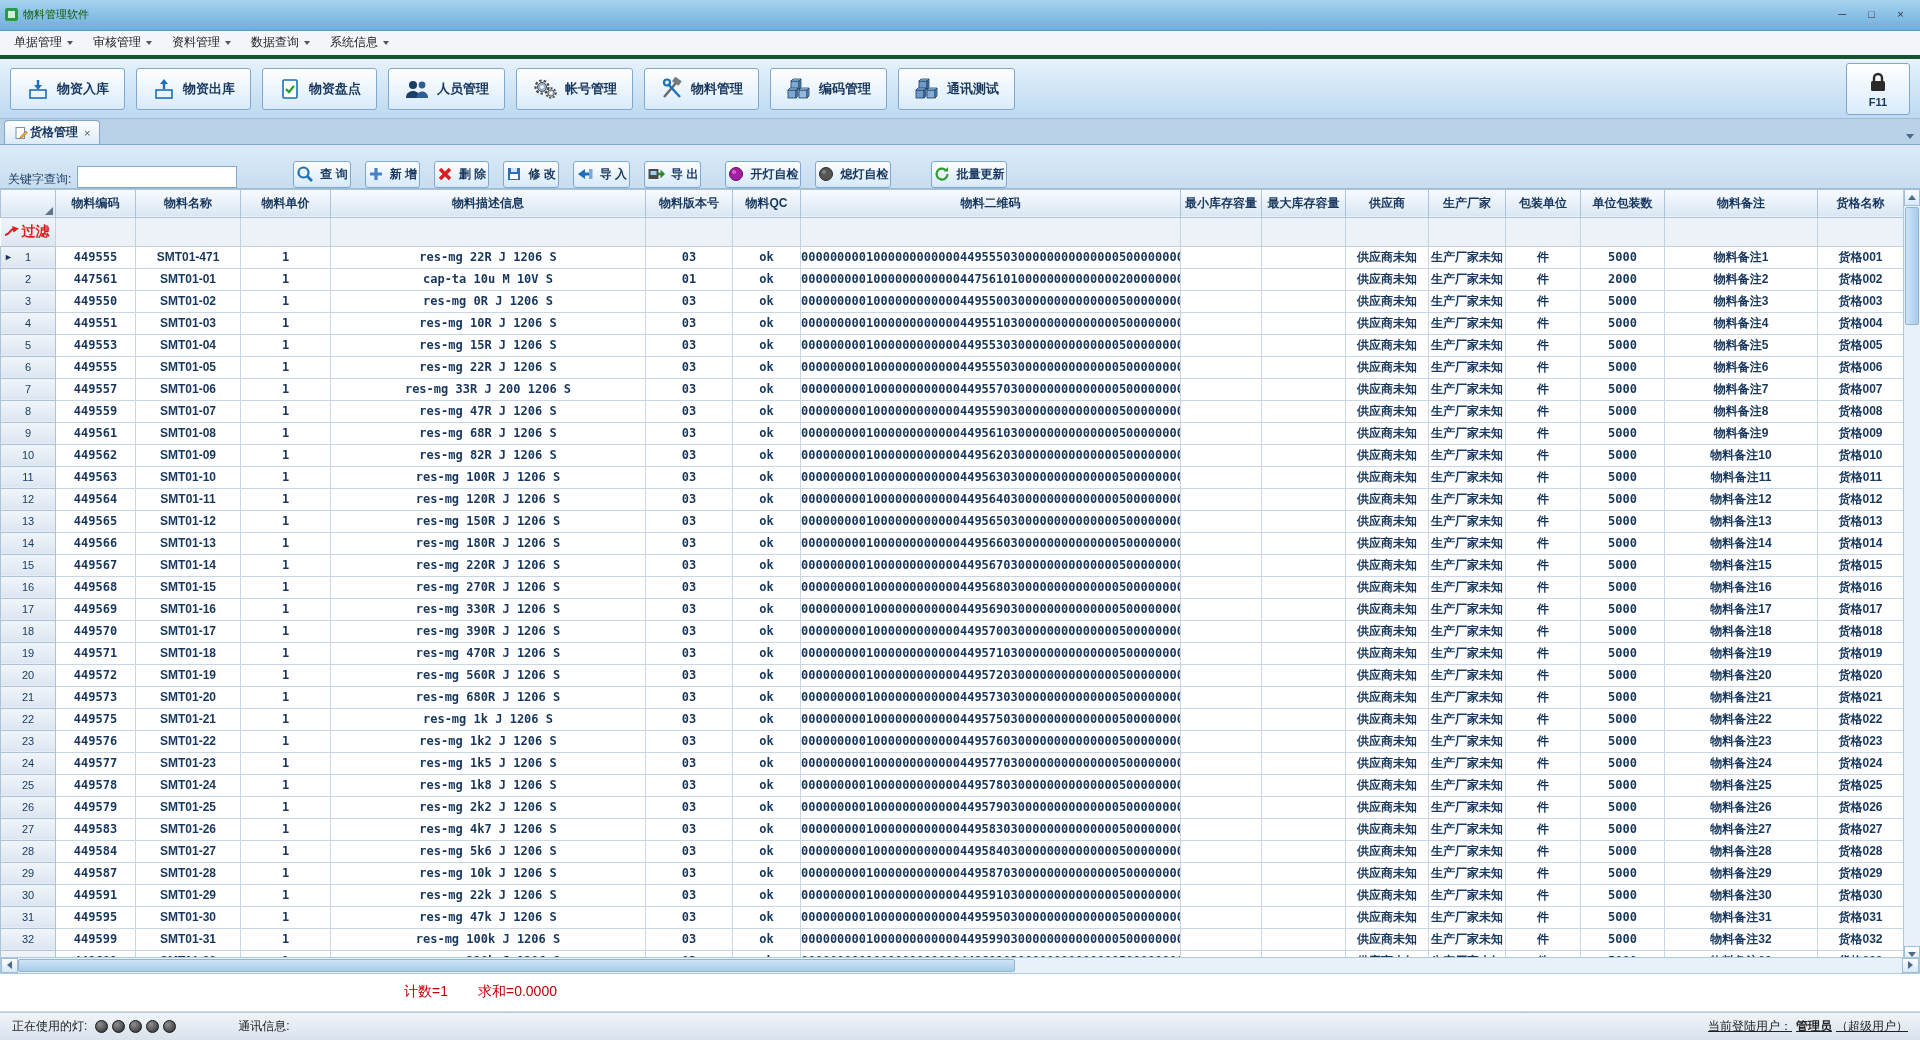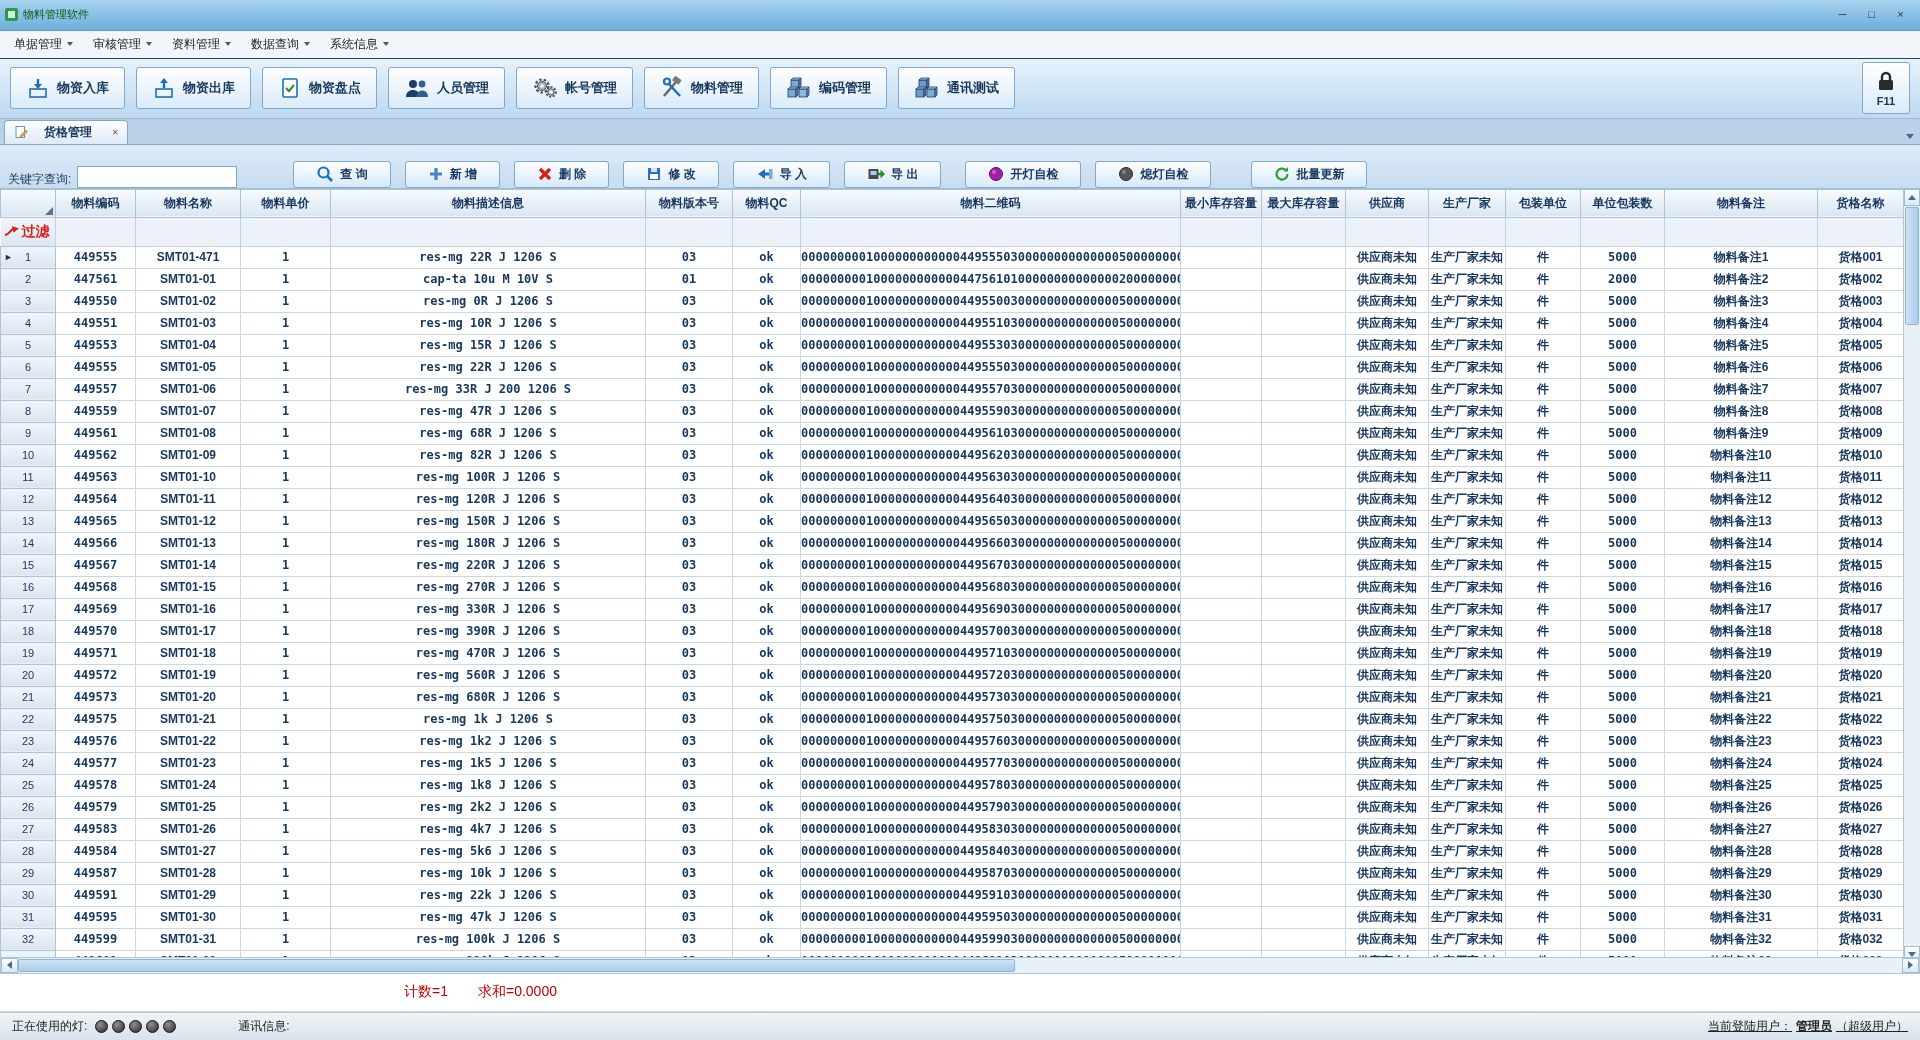--- a/index.html
+++ b/index.html
@@ -7,43 +7,43 @@
   .app { width:1920px; height:1040px; display:flex; flex-direction:column; }
 
   
   .titlebar { height:31px; background:linear-gradient(#A6D2F0,#6FAEDB); display:flex; align-items:center; padding:0 5px; border-bottom:1px solid #5E9CC8; }
   .appicon { width:13px; height:13px; margin-right:5px; display:inline-flex; }
   .title { font-size:11px; color:#0E5A0E; }
   .winbtns { margin-left:auto; display:flex; }
   .winbtn { width:29px; height:16px; text-align:center; font-size:11px; line-height:15px; color:#333; cursor:default; }
 
   
-  .menubar { height:28px; background:#F2F6FA; border-bottom:1px solid #14532d; display:flex; align-items:center; padding-left:4px; }
+  .menubar { height:28px; background:#F2F6FA; border-bottom:4px solid #14532d; display:flex; align-items:center; padding-left:4px; }
   .menu-item { display:flex; align-items:center; gap:5px; padding:0 10px; height:24px; font-size:12px; color:#222; }
   .caret { width:0; height:0; border-left:3.5px solid transparent; border-right:3.5px solid transparent; border-top:4px solid #555; }
 
   
   .toolbar { height:61px; background:linear-gradient(#E6F2FC,#BDD9F0); border-bottom:1px solid #9DBCD8; display:flex; align-items:center; padding:0 10px; gap:11px; }
   .tbtn { height:42px; border:1px solid #7FA8CE; border-radius:3px; background:linear-gradient(#FFFFFF,#D9EBFA); display:flex; align-items:center; gap:7px; padding:0 15px; font-size:13px; font-weight:bold; color:#17365D; box-shadow:0 1px 1px rgba(255,255,255,.8) inset; }
   .ticon { display:inline-flex; }
-  .lockbtn { margin-left:auto; flex-direction:column; gap:2px; padding:0 12px; height:52px; font-size:11px; justify-content:center; }
+  .lockbtn { margin-left:auto; flex-direction:column; gap:2px; padding:0 20px; height:52px; font-size:11px; justify-content:center; }
 
   
   .tabbar { height:26px; background:#B9D2E8; display:flex; align-items:flex-end; padding-left:4px; border-bottom:1px solid #7FA8CC; }
-  .tab { height:24px; background:linear-gradient(#FFFFFF,#DCEAF8); border:1px solid #7FA8CC; border-bottom:none; border-radius:4px 4px 0 0; padding:0 9px; display:flex; align-items:center; gap:16px; font-size:12px; font-weight:bold; color:#17365D; }
+  .tab { height:24px; background:linear-gradient(#FFFFFF,#DCEAF8); border:1px solid #7FA8CC; border-bottom:none; border-radius:4px 4px 0 0; padding:0 9px; display:flex; align-items:center; gap:2px; font-size:12px; font-weight:bold; color:#17365D; }
   .tabicon { display:inline-flex; }
   .tabclose { font-size:11px; font-weight:normal; color:#555; margin-left:4px; }
   .tabscroll { margin-left:auto; margin-right:6px; margin-bottom:5px; width:0; height:0; border-left:4px solid transparent; border-right:4px solid transparent; border-top:5px solid #4a6a8a; }
 
   
   .actionbar { height:44px; background:linear-gradient(#DDEBF8,#C7DDF0); border-bottom:1px solid #A0BCD4; display:flex; align-items:flex-end; padding:0 8px; }
   .sl { font-size:12px; color:#17365D; margin-right:6px; }
   .search-input { width:160px; height:22px; border:1px solid #7FA8CC; background:#fff; font-size:12px; padding:0 4px; }
   .abtns { display:flex; gap:14px; margin-left:56px; align-items:center; }
-  .abtn { height:27px; border:1px solid #7FA8CE; border-radius:3px; background:linear-gradient(#FDFEFF,#D6E9FA); padding:0 22px; display:flex; gap:6px; align-items:center; font-size:12px; font-weight:bold; color:#17365D; }
+  .abtn { height:27px; border:1px solid #7FA8CE; border-radius:3px; background:linear-gradient(#FDFEFF,#D6E9FA); padding:0 2px; display:flex; gap:6px; align-items:center; font-size:12px; font-weight:bold; color:#17365D; }
   .abtn:nth-child(7) { margin-left:10px; }
   .abtn:nth-child(9) { margin-left:26px; }
   .aicon { display:inline-flex; }
 
   
   .gridwrap { position:relative; height:774px; overflow:hidden; background:#fff; }
   table.grid { border-collapse:collapse; table-layout:fixed; width:1903px; }
   table.grid th { height:28px; background:linear-gradient(#F8FBFE,#D9E6F2); border:1px solid #AFC3D6; font-size:12px; font-weight:bold; color:#17365D; padding:0; white-space:nowrap; overflow:hidden; position:relative; }
   .corner::after { content:""; position:absolute; right:2px; bottom:2px; border-left:8px solid transparent; border-bottom:8px solid #5f7386; }
   .filterrow td { height:28px; background:#ECF2F8; border:1px solid #C4D2E0; }

